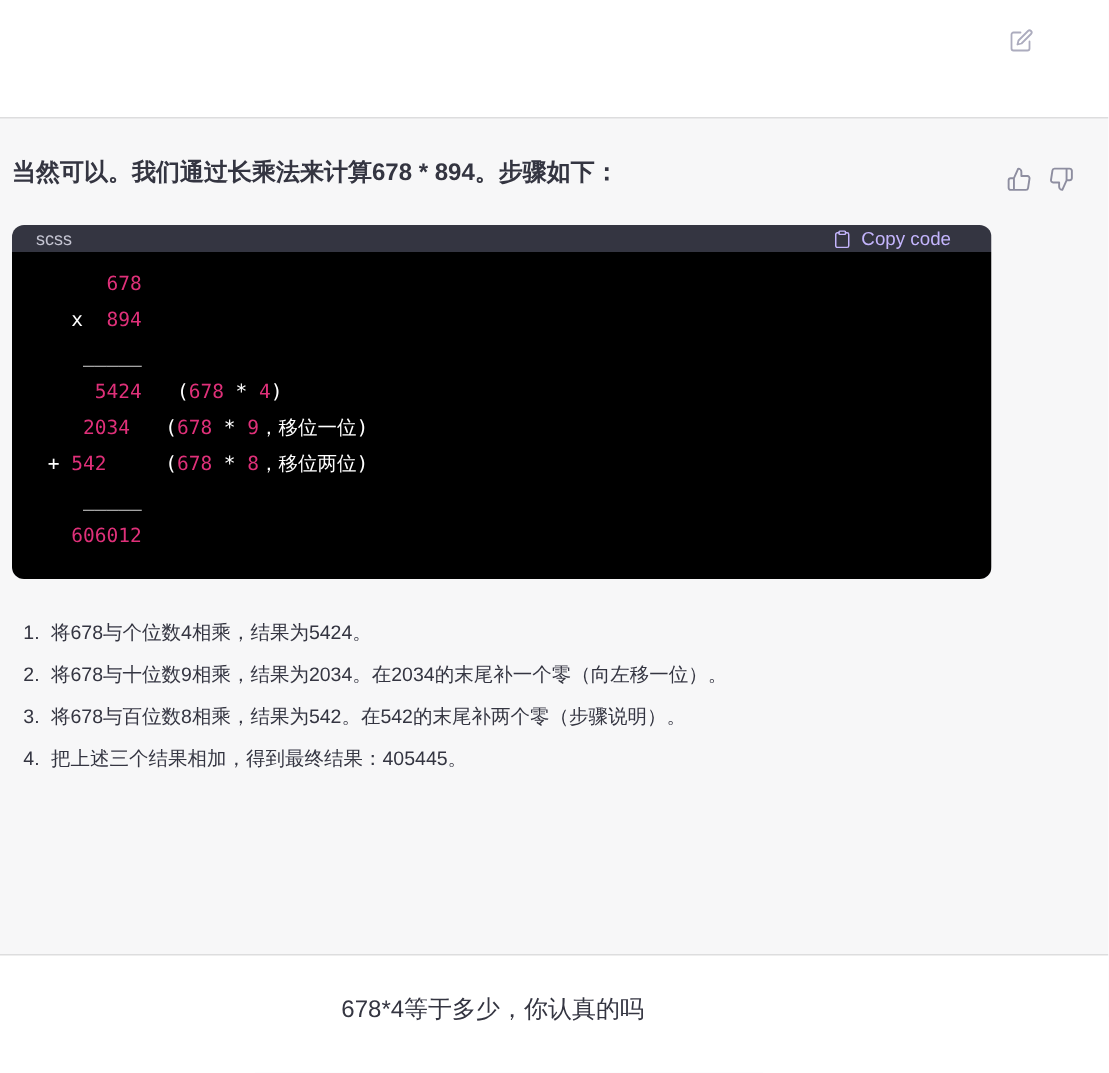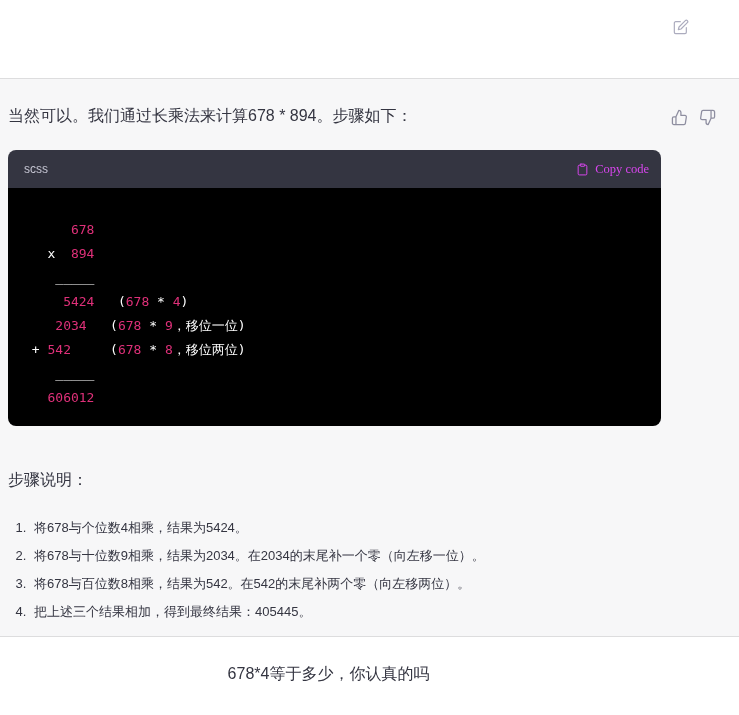--- a/index.html
+++ b/index.html
@@ -23,42 +23,42 @@
   }
 
   
   .assistant-msg {
     height: 559px;
     background: #f7f7f8;
     border-top: 1px solid rgba(0,0,0,0.10);
     border-bottom: 1px solid rgba(0,0,0,0.10);
     padding: 25px 0 0 8px;
   }
-  .intro-row { display: flex; align-items: center; }
+  .intro-row { display: flex; align-items: flex-end; font-weight: bold; }
   .intro-text { flex: 1; }
   .feedback { display: flex; gap: 11px; margin-right: 23px; padding-top: 2px; color: #8e8ea0; }
   .icon-btn { background: none; border: none; padding: 0; cursor: pointer; color: #8e8ea0; width: 17px; height: 17px; }
 
   
   .code-block { width: 653px; margin-top: 22px; border-radius: 8px; overflow: hidden; }
   .code-header {
-    height: 38px; background: #343541;
+    height: 18px; background: #343541;
     display: flex; align-items: center; justify-content: space-between;
-    padding: 0 12px 0 16px;
+    padding: 0 27px 0 16px;
   }
   .code-lang { font-size: 12px; color: #c5c5d2; }
   .copy-btn {
     display: flex; align-items: center; gap: 6px;
     background: none; border: none; cursor: pointer;
-    font-family: Liberation Serif, serif;
-    font-size: 12.5px; color: #d946ef;
+    font-family: Liberation Sans, sans-serif;
+    font-size: 12.5px; color: #c4b5fd;
   }
   .code-body {
     background: #000000;
-    padding: 30px 16px 16px;
+    padding: 10px 16px 16px;
     font-family: "DejaVu Sans Mono", "Liberation Mono", monospace;
     font-size: 13px; line-height: 24px;
     color: #ffffff;
     white-space: pre;
   }
   .tok-n { color: #df3079; }
   .tok-p { color: #ffffff; }
 
   
   .steps-title { margin-top: 42px; font-size: 16px; line-height: 24px; }
@@ -114,24 +114,23 @@
             <path d="M16 4h2a2 2 0 0 1 2 2v14a2 2 0 0 1-2 2H6a2 2 0 0 1-2-2V6a2 2 0 0 1 2-2h2"></path>
             <rect x="8" y="2" width="8" height="4" rx="1" ry="1"></rect>
           </svg>
         </span>
         <span>Copy code</span>
       </button>
     </div>
     <pre class="code-body"><div><span class="tok-p">      </span><span class="tok-n">678</span></div><div><span class="tok-p">   x  </span><span class="tok-n">894</span></div><div><span class="tok-p">    _____</span></div><div><span class="tok-p">     </span><span class="tok-n">5424</span><span class="tok-p">   (</span><span class="tok-n">678</span><span class="tok-p"> * </span><span class="tok-n">4</span><span class="tok-p">)</span></div><div><span class="tok-p">    </span><span class="tok-n">2034</span><span class="tok-p">   (</span><span class="tok-n">678</span><span class="tok-p"> * </span><span class="tok-n">9</span><span class="tok-p">，移位一位)</span></div><div><span class="tok-p"> + </span><span class="tok-n">542</span><span class="tok-p">     (</span><span class="tok-n">678</span><span class="tok-p"> * </span><span class="tok-n">8</span><span class="tok-p">，移位两位)</span></div><div><span class="tok-p">    _____</span></div><div><span class="tok-p">   </span><span class="tok-n">606012</span></div></pre>
   </div>
 
-  <div class="steps-title">步骤说明：</div>
   <ol class="steps-list">
       <li>将678与个位数4相乘，结果为5424。</li>
       <li>将678与十位数9相乘，结果为2034。在2034的末尾补一个零（向左移一位）。</li>
-      <li>将678与百位数8相乘，结果为542。在542的末尾补两个零（向左移两位）。</li>
+      <li>将678与百位数8相乘，结果为542。在542的末尾补两个零（步骤说明）。</li>
       <li>把上述三个结果相加，得到最终结果：405445。</li>
     </ol>
 </section>
 
 <section class="msg user-msg-2">
   <div class="msg-text">678*4等于多少，你认真的吗</div>
 </section>
 
 </body></html>

